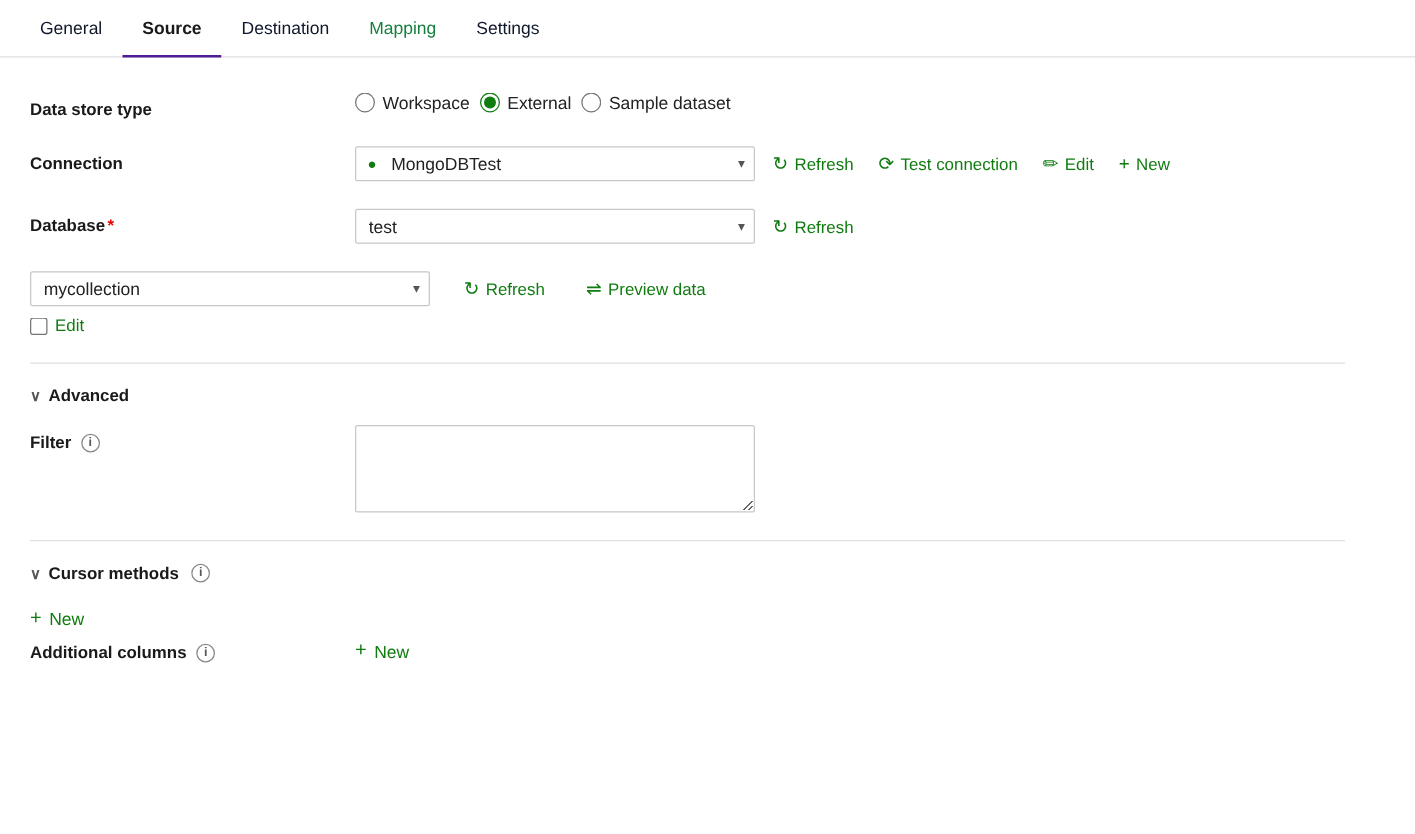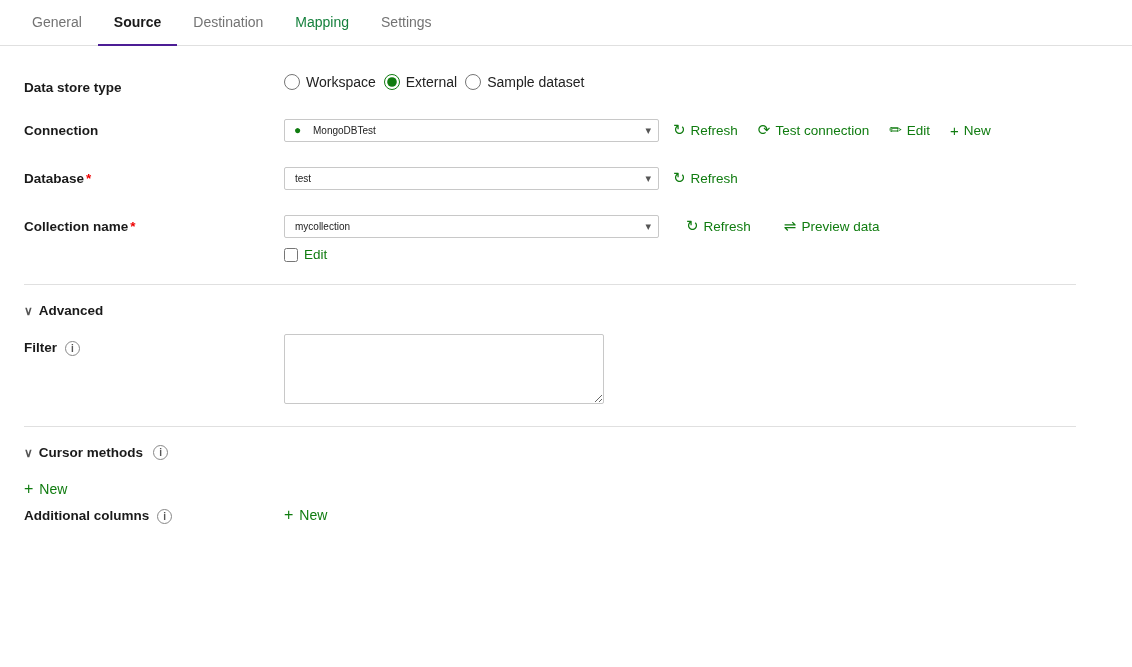--- a/index.html
+++ b/index.html
@@ -10,21 +10,21 @@
       color: #222;
     }
     .tabs {
       display: flex;
       border-bottom: 1px solid #e0e0e0;
       padding: 0 16px;
     }
     .tab {
       padding: 14px 16px;
       cursor: pointer;
-      color: #737373;
+      color: #0f172a;
       font-size: 14px;
       border-bottom: 2px solid transparent;
       margin-bottom: -1px;
     }
     .tab.active {
       color: #1a1a1a;
       font-weight: 600;
       border-bottom: 2px solid #4c1d95;
     }
     .tab.disabled {
@@ -78,24 +78,24 @@
     }
     .dropdown-wrapper {
       position: relative;
       display: inline-block;
     }
     .dropdown {
       appearance: none;
       border: 1px solid #c8c8c8;
       border-radius: 2px;
       padding: 5px 30px 5px 10px;
-      font-size: 10px;
+      font-size: 14px;
       background: #fff;
       cursor: pointer;
-      width: 375px;
+      width: 320px;
       color: #222;
     }
     .dropdown-icon {
       position: absolute;
       right: 8px;
       top: 50%;
       transform: translateY(-50%);
       pointer-events: none;
       color: #555;
       font-size: 11px;
@@ -295,23 +295,20 @@
         <span class="dropdown-icon">▾</span>
       </div>
       <button class="action-btn">
         <span class="btn-icon">↻</span>
         <span>Refresh</span>
       </button>
     </div>
   </div>
 
   <div class="form-row">
-    <div class="form-label">
-      <span>Collection name</span><span class="required">*</span>
-    </div>
     <div class="form-controls" style="flex-direction:column; align-items:flex-start; gap:8px;">
       <div style="display:flex; align-items:center; gap:21px;">
         <div class="dropdown-wrapper">
           <select class="dropdown">
             <option>mycollection</option>
           </select>
           <span class="dropdown-icon">▾</span>
         </div>
         <button class="action-btn">
           <span class="btn-icon">↻</span>

